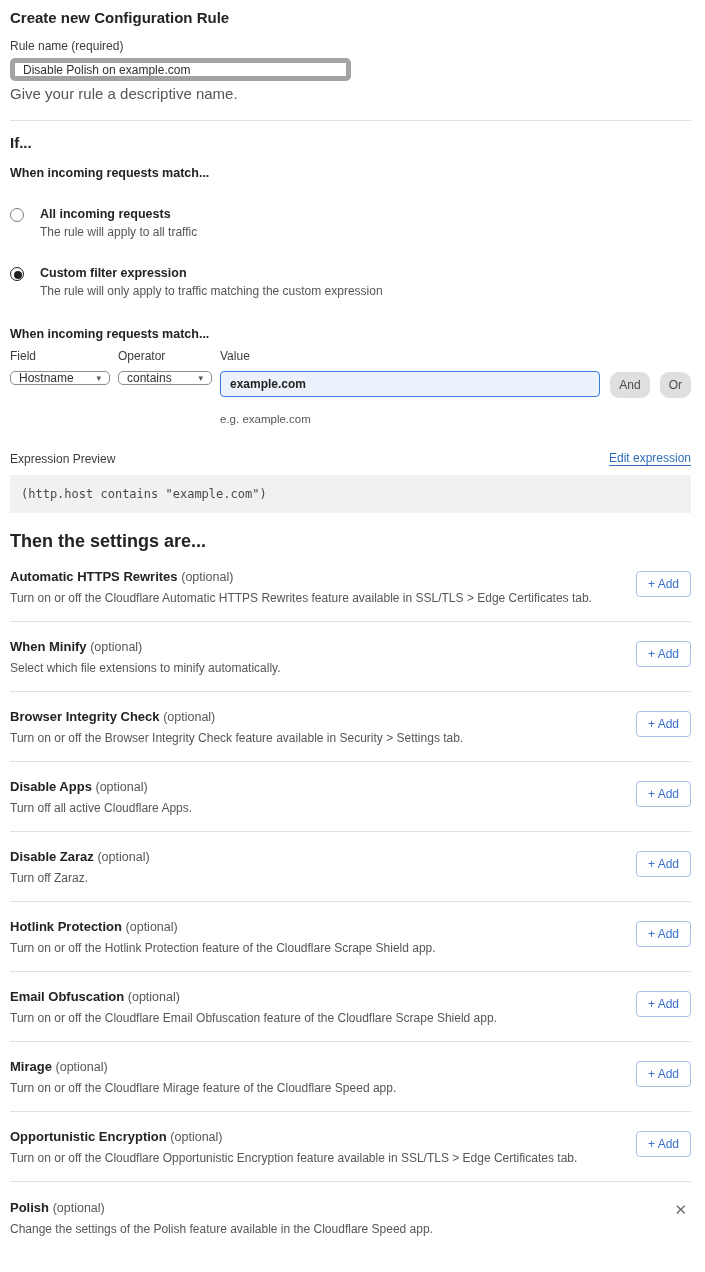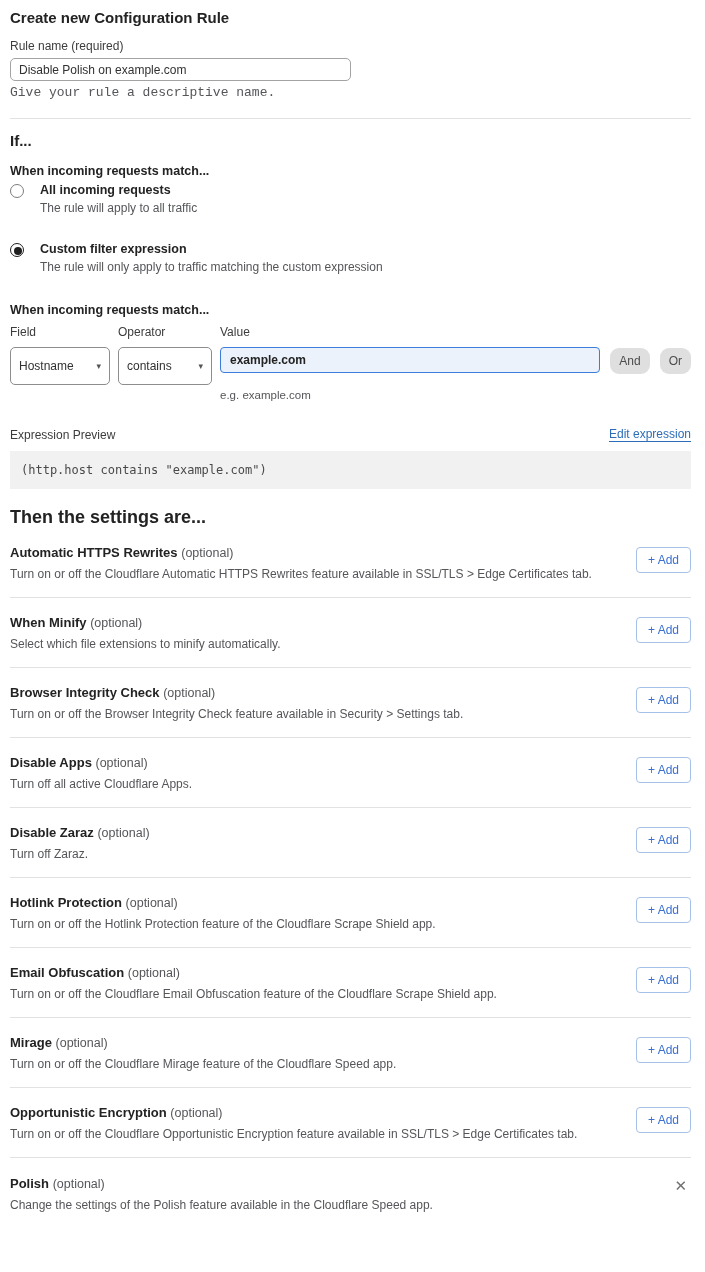--- a/index.html
+++ b/index.html
@@ -23,34 +23,33 @@
   .field-label {
     margin-top: 13px;
     font-size: 12px;
     color: #3c3c3c;
   }
   .rule-name-input {
     display: block;
     margin-top: 5px;
     width: 341px;
     height: 23px;
-    border: 1px solid #a3a3a3;
+    border: 5px solid #a3a3a3;
     border-radius: 5px;
     padding: 0 8px;
     font-size: 12px;
     font-family: "Liberation Sans", "DejaVu Sans", sans-serif;
     color: #313131;
     outline: none;
     background: #ffffff;
   }
   .helper-text {
     margin-top: 4px;
-    font-size: 13px;
+    font-size: 15px;
     color: #55565a;
-    font-family: Liberation Mono, monospace;
   }
 
   .divider {
     border: none;
     border-top: 1px solid #e2e2e2;
     margin-top: 18px;
   }
 
   .if-heading {
     margin-top: 13px;
@@ -58,21 +57,21 @@
     font-weight: bold;
     color: #232323;
   }
   .match-heading {
     margin-top: 15px;
     font-size: 12.5px;
     font-weight: bold;
     color: #232323;
   }
 
-  .radio-option { display: flex; margin-top: 5px; }
+  .radio-option { display: flex; margin-top: 27px; }
   .radio-option.second { margin-top: 27px; }
   .radio-circle {
     width: 14px; height: 14px;
     border: 1px solid #7d7d7d;
     border-radius: 50%;
     margin-top: 1px;
     flex: 0 0 auto;
     position: relative;
     background: #fff;
     cursor: pointer;
@@ -93,21 +92,21 @@
   .builder-heading { margin-top: 29px; }
 
   .builder-row {
     display: flex;
     align-items: flex-start;
     margin-top: 8px;
   }
   .builder-col { display: flex; flex-direction: column; }
   .col-label { font-size: 12px; color: #3c3c3c; margin-bottom: 8px; }
   .select-box {
-    height: 38px;
+    height: 14px;
     border: 1px solid #8d8d8d;
     border-radius: 5px;
     background: #ffffff;
     display: flex;
     align-items: center;
     justify-content: space-between;
     padding: 0 8px;
     font-size: 12px;
     color: #313131;
     cursor: pointer;

